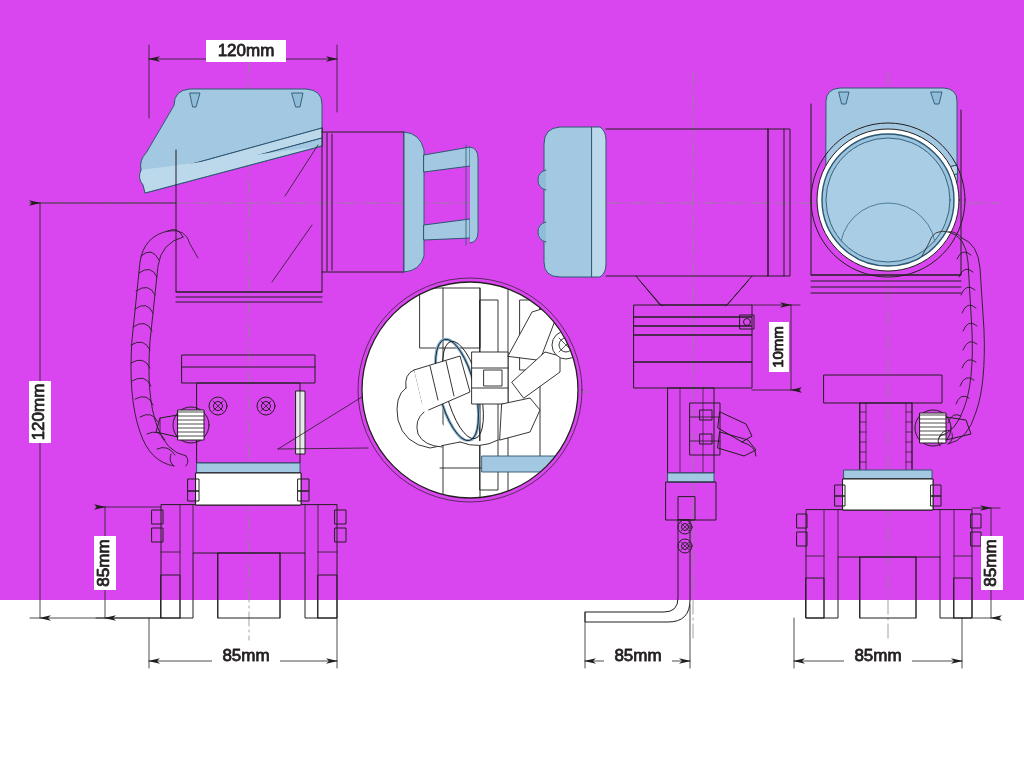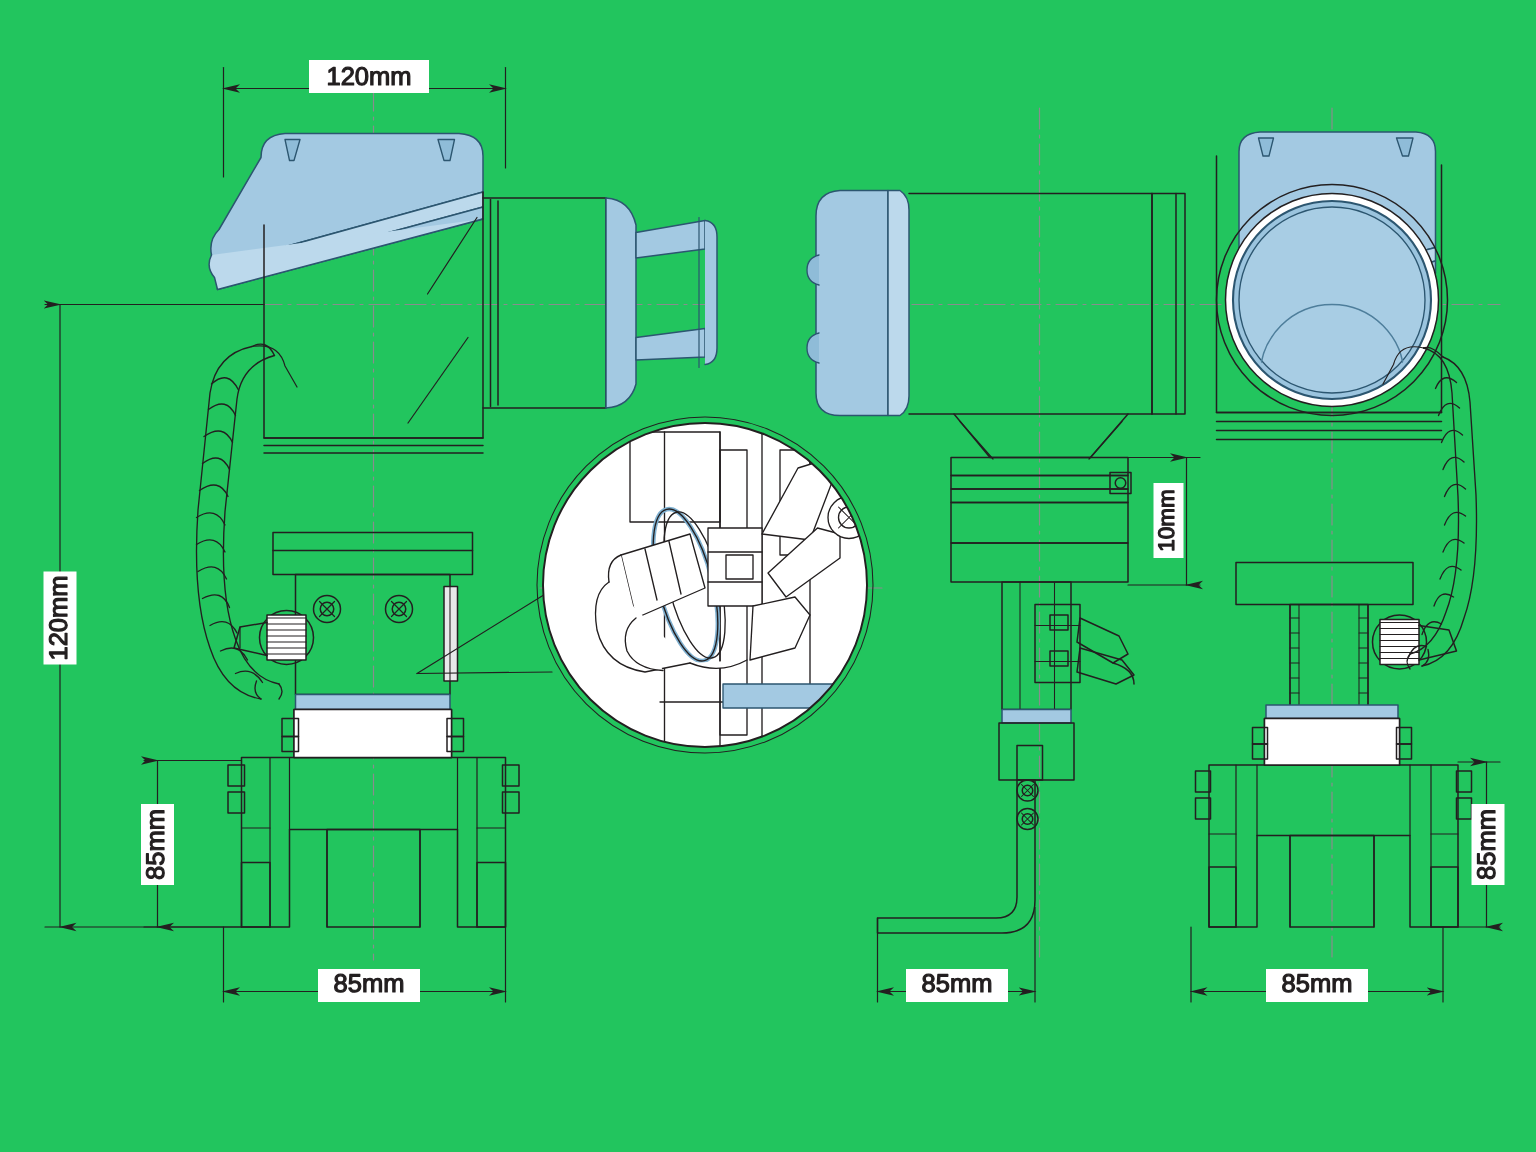--- a/index.html
+++ b/index.html
@@ -1,21 +1,21 @@
 <!DOCTYPE html>
 <html><head>
 <meta charset="utf-8">
 <style>
   html,body{margin:0;padding:0;background:#ffffff;}
   body{
     width:1024px;height:768px;overflow:hidden;
     font-family:"Liberation Sans", sans-serif;
     color:#231f20;
   }
-  #stage{position:relative;width:1024px;height:768px;background:#22c55e;}
+  #stage{position:relative;width:1024px;height:600px;background:#d946ef;}
   #stage svg{position:absolute;left:0;top:0;}
   .dimtext{
     font-family:"Liberation Sans", sans-serif;
     font-size:17px;
     fill:#231f20;
     text-anchor:middle;
     dominant-baseline:middle;
   }
   .dimtext.small{font-size:15px;}
 </style>

